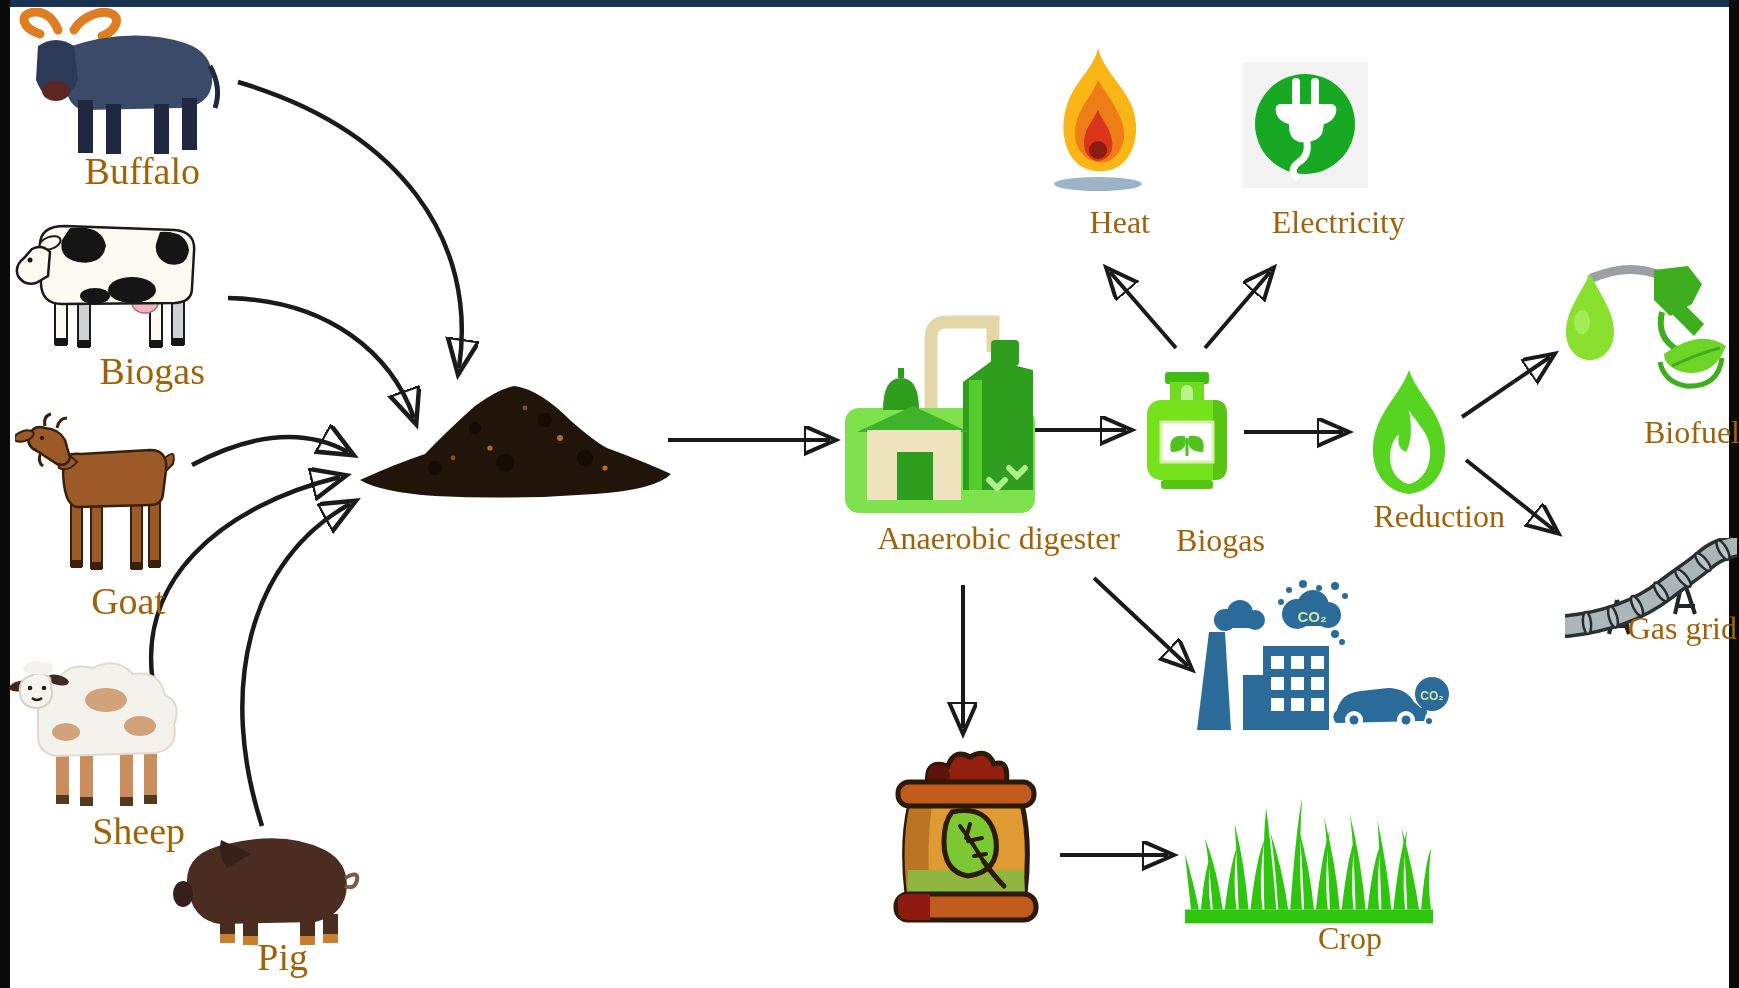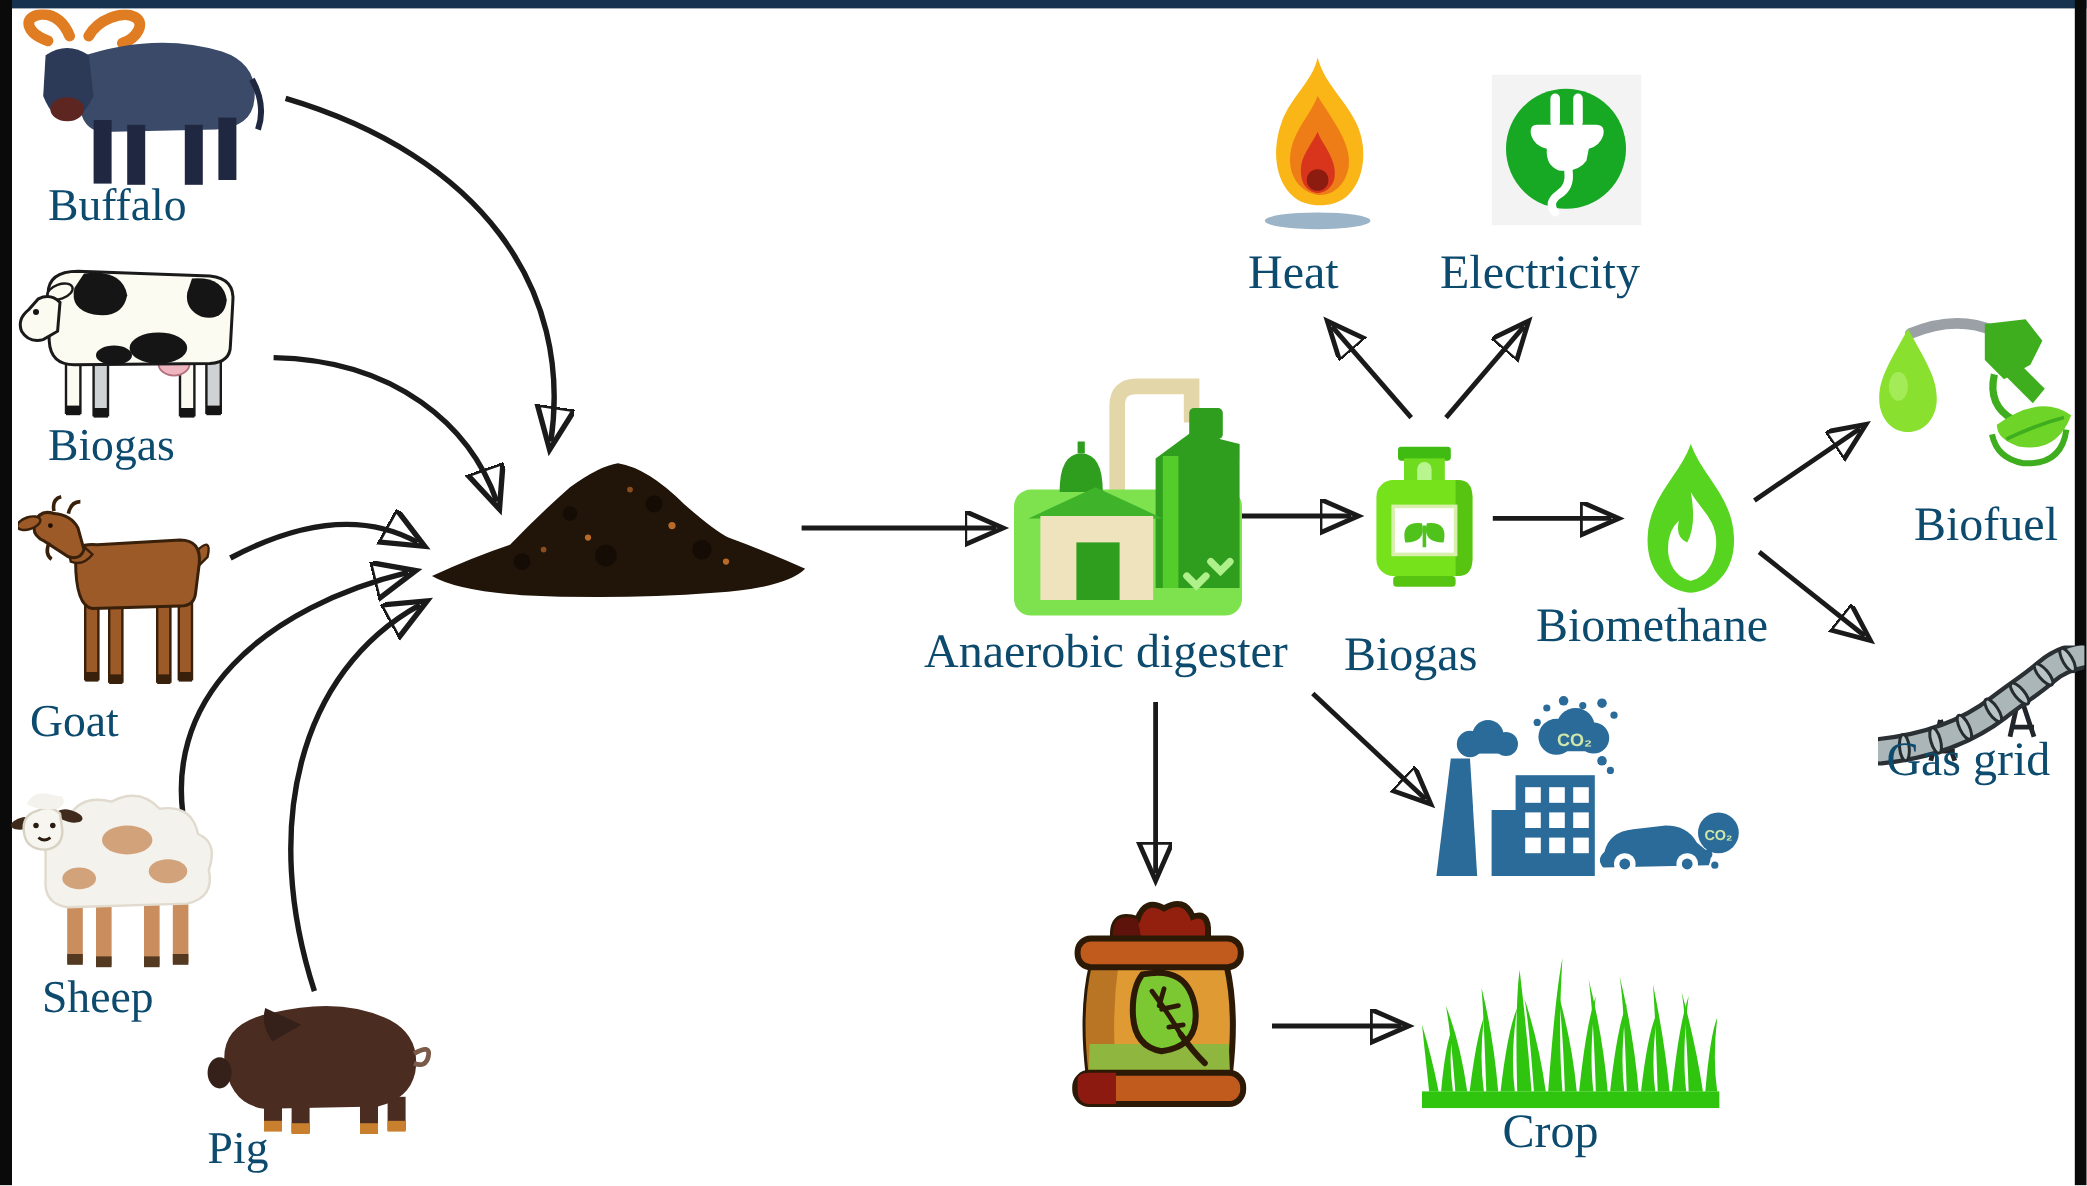--- a/index.html
+++ b/index.html
@@ -6,24 +6,24 @@
   #canvas{
     position:relative;width:1739px;height:988px;background:#ffffff;
     overflow:hidden;font-family:"Liberation Serif",serif;
   }
   .frame{position:absolute;}
   #frame-top{left:0;top:0;width:1739px;height:7px;background:#17324f;}
   #frame-left{left:0;top:0;width:10px;height:988px;background:#0a0a0a;}
   #frame-right{left:1729px;top:0;width:10px;height:988px;background:#0a0a0a;}
   .icon{position:absolute;}
   .lbl{
-    position:absolute;color:#0c4a6e;text-align:left;white-space:nowrap;
+    position:absolute;color:#a16207;text-align:right;white-space:nowrap;
     font-family:"Liberation Serif",serif;font-size:38px;line-height:1.05;
   }
-  .lbl.big{font-size:40px;}
+  .lbl.big{font-size:32px;}
   #arrow-layer{position:absolute;left:0;top:0;width:1739px;height:988px;}
   #arrow-layer path{stroke:#1a1a1a;fill:none;}
 </style>
 </head>
 <body>
 
 <div id="canvas">
 
   <div id="frame-top" class="frame"></div>
   <div id="frame-left" class="frame"></div>
@@ -205,21 +205,21 @@
     <rect x="68" y="16" width="8" height="28" rx="4" fill="#ffffff"></rect>
     <path d="M 38 42 L 87 42 Q 95 42 93 51 Q 90 60 81 62 L 79 72 Q 72 82 56 80 Q 45 76 46 62 Q 36 60 33 51 Q 31 42 38 42 Z" fill="#ffffff"></path>
     <path d="M 64 80 Q 66 94 56 100 Q 46 107 53 115" fill="none" stroke="#ffffff" stroke-width="7" stroke-linecap="round"></path>
   </svg>
   <div class="lbl big" style="left:1200px;top:206px;width:205px">Electricity</div>
 
   <svg class="icon" style="left:1360px;top:368px" width="98" height="128" viewBox="0 0 98 128">
     <path d="M49 2 C 40 28 14 46 13 80 C 12 108 29 124 49 126 C 69 124 86 108 85 80 C 84 46 58 28 49 2 Z" fill="#56d41f"></path>
     <path d="M49 42 C 58 58 72 66 70 88 C 68 106 58 114 49 116 C 39 114 30 104 30 89 Q 30 74 39 66 Q 36 80 46 84 Q 54 70 49 42 Z" fill="#ffffff"></path>
   </svg>
-  <div class="lbl big" style="left:1280px;top:500px;width:225px">Biomethane</div>
+  <div class="lbl big" style="left:1280px;top:500px;width:225px">Reduction</div>
 
   <svg class="icon" style="left:1552px;top:258px" width="180" height="156" viewBox="0 0 180 156">
     <path d="M 40 20 Q 78 4 110 18" fill="none" stroke="#9aa0a6" stroke-width="9" stroke-linecap="round"></path>
     <path d="M38 16 C 52 42 62 56 62 74 C 62 92 50 102 38 102 C 26 102 14 92 14 74 C 14 56 24 42 38 16 Z" fill="#8ae02e"></path>
     <ellipse cx="30" cy="64" rx="8" ry="12" fill="#aef06a" opacity="0.7"></ellipse>
     <polygon points="102,12 136,8 150,26 140,46 118,58 102,42" fill="#3fae1e"></polygon>
     <polygon points="128,42 152,66 142,78 116,52" fill="#3fae1e"></polygon>
     <path d="M 110 54 Q 104 80 126 92" fill="none" stroke="#3fae1e" stroke-width="6"></path>
     <path d="M 112 96 Q 148 70 174 88 Q 162 120 130 114 Q 112 108 112 96 Z" fill="#6fd428"></path>
     <path d="M 120 108 Q 145 96 168 90" fill="none" stroke="#3fae1e" stroke-width="3"></path>

